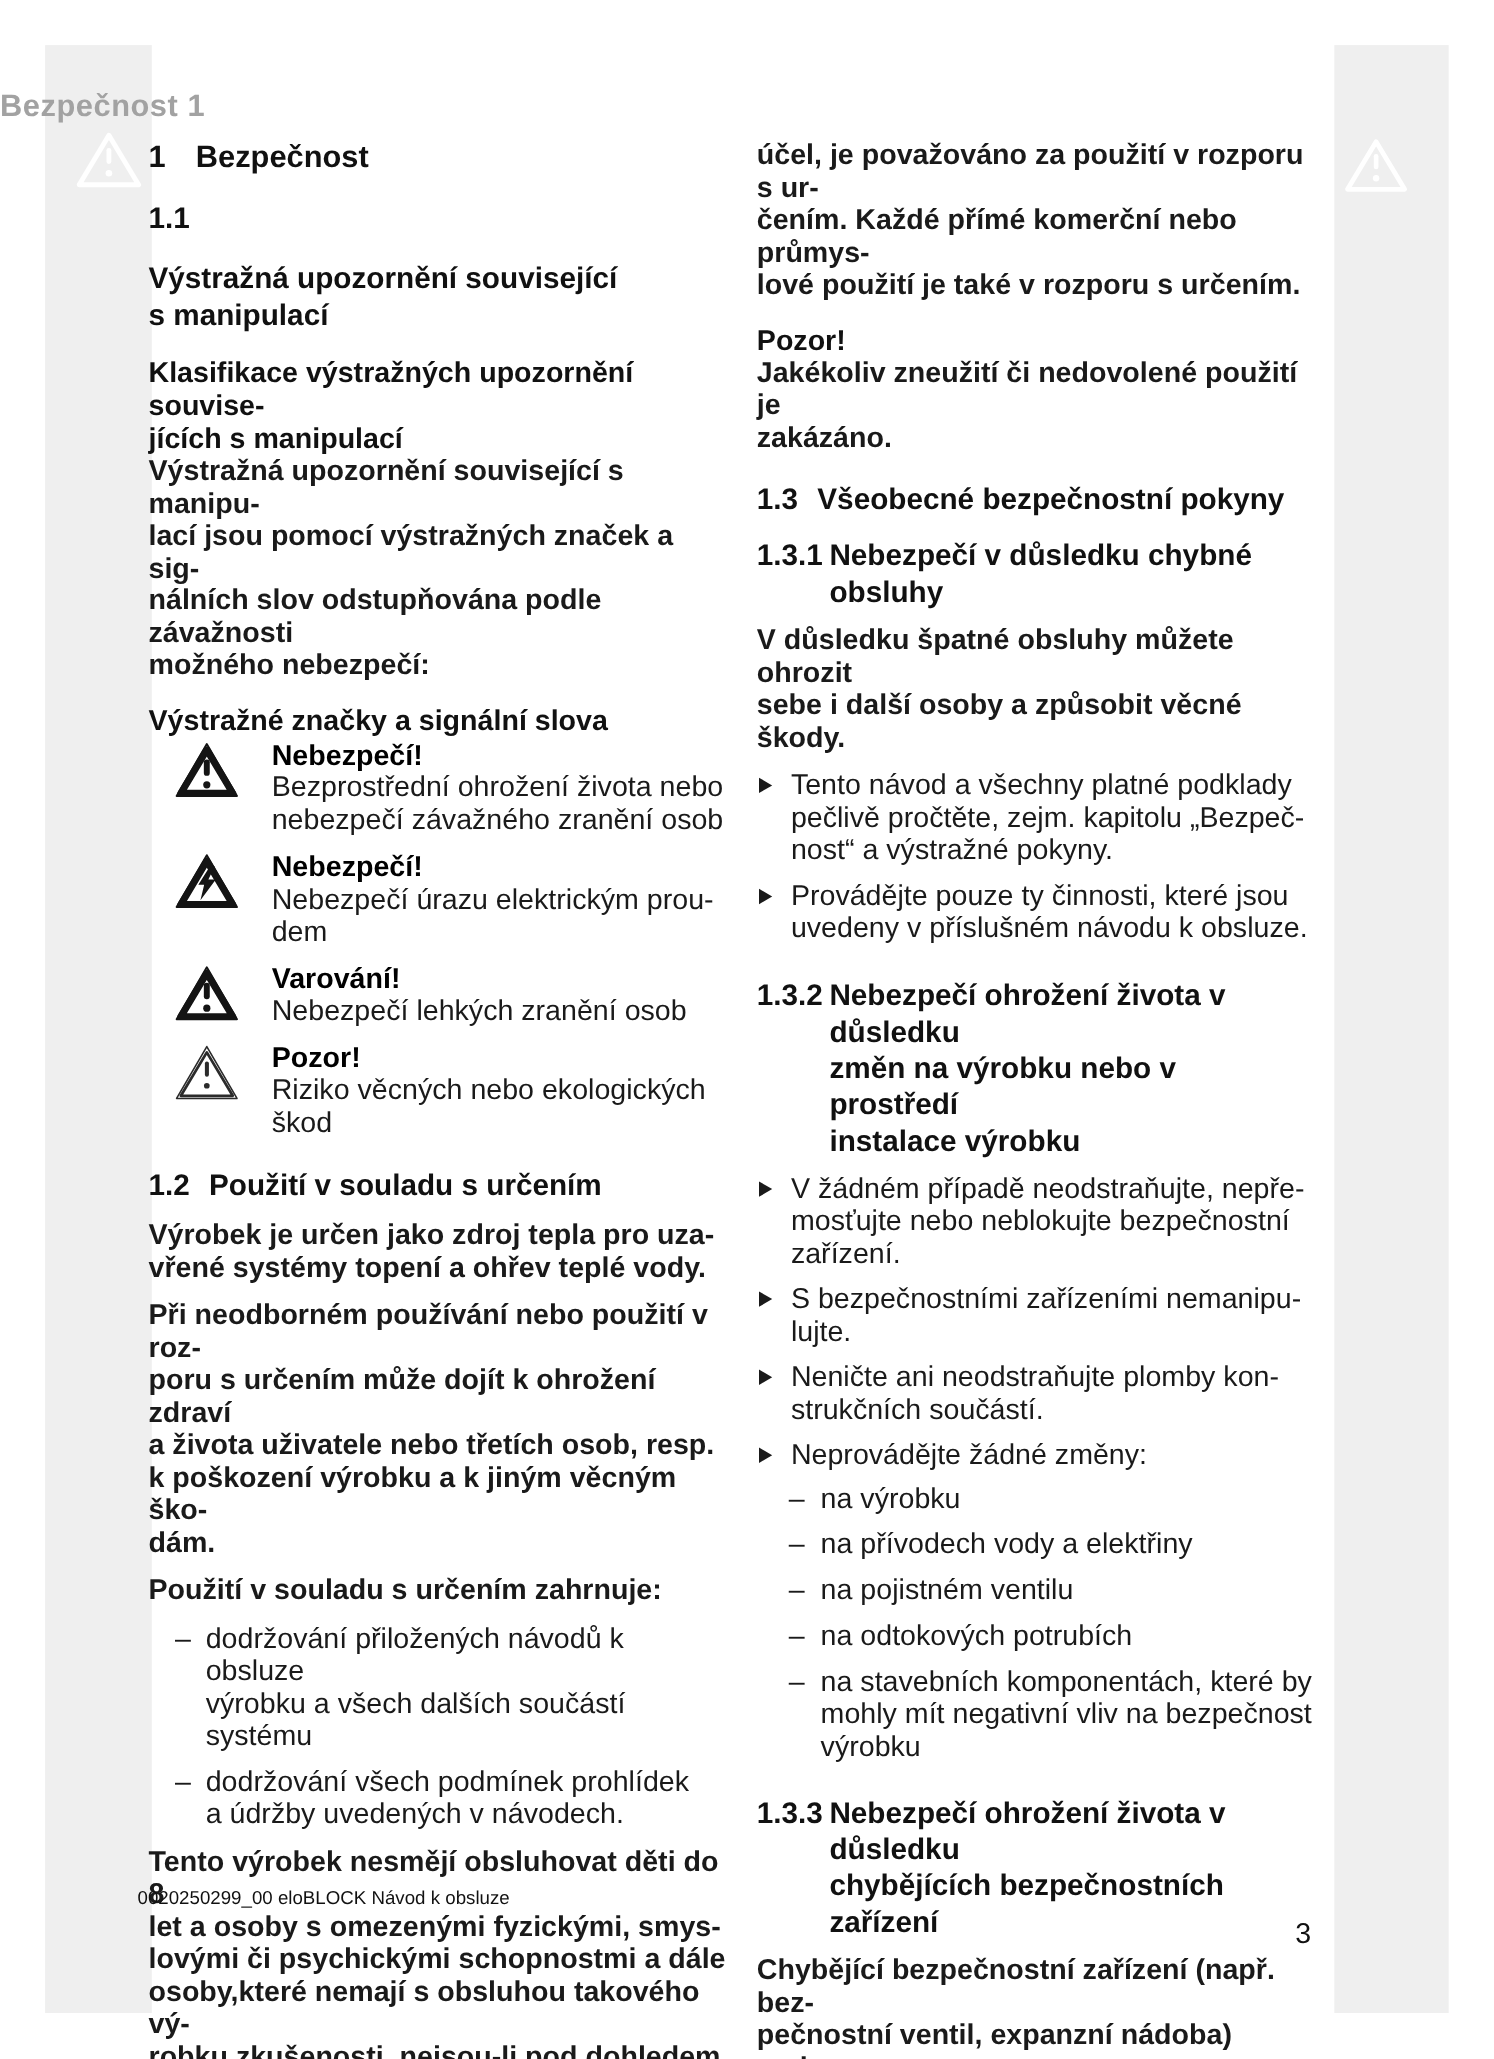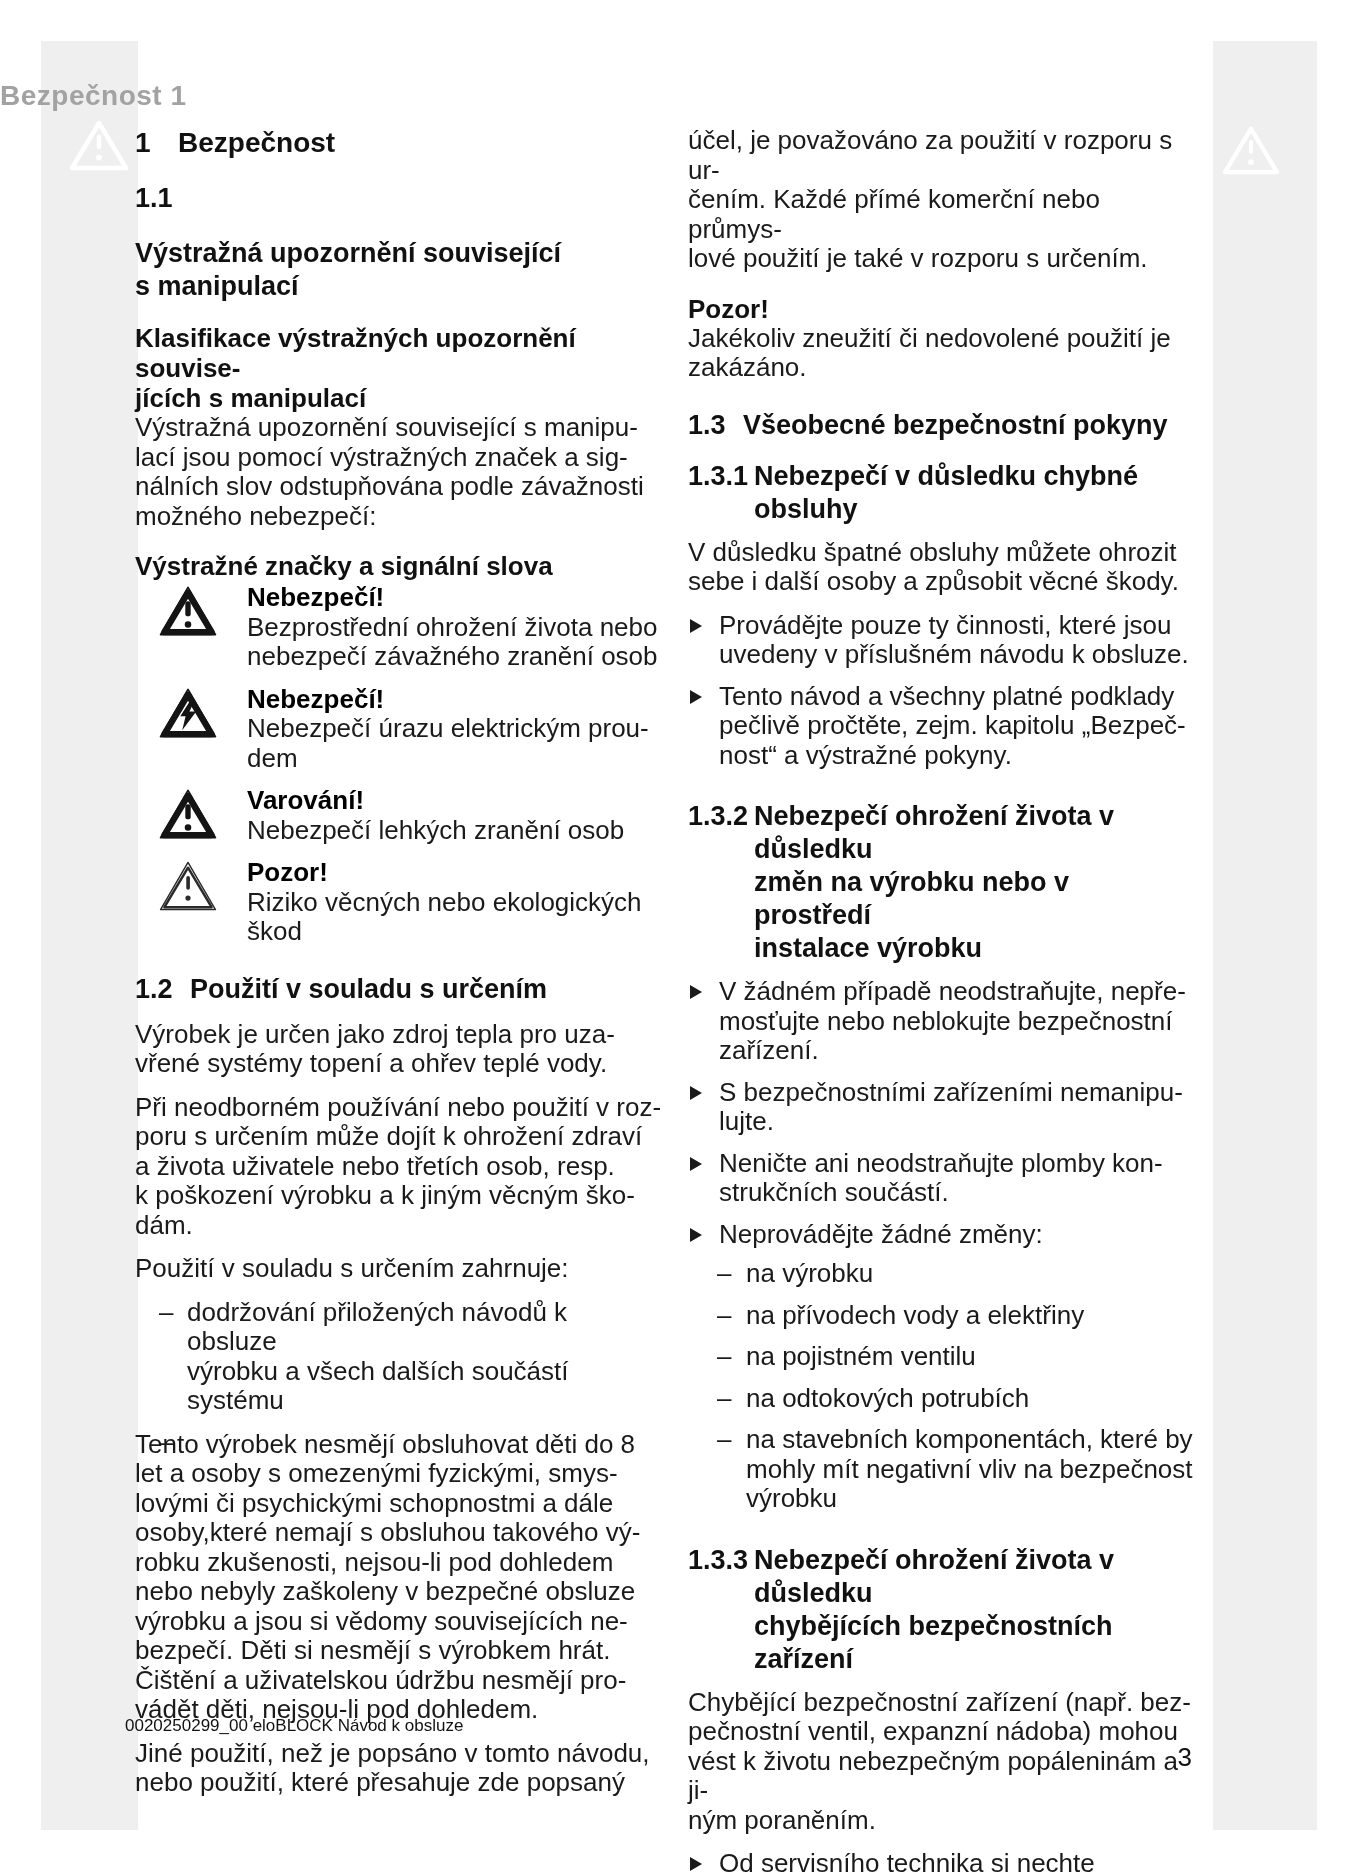--- a/index.html
+++ b/index.html
@@ -23,21 +23,21 @@
     text-align:left;
     font-size:28px;font-weight:bold;color:#a2a2a2;
     letter-spacing:0.5px;
   }
 
   .col{position:absolute;top:126px;}
   .col-left{left:135px;width:528px;}
   .col-right{left:688px;width:505px;}
 
   .pre{white-space:pre-line;}
-  p.body{font-size:26px;line-height:29.5px;margin:0 0 14px 0;}
+  p.body{font-size:26px;line-height:29.5px;margin:0 0 14px 0;font-weight:bold;}
   .bold-head{font-size:26px;line-height:30px;font-weight:bold;color:#111;margin:20px 0 2px 0;}
   .bold-head.tight{margin-bottom:0;}
   p.after-tight{margin-top:0;}
 
   h1.h1,h2.h2,h3.h3{display:flex;margin:0;color:#111;font-weight:bold;}
   h1.h1{font-size:28px;line-height:34px;margin-bottom:22px;}
   h2.h2{font-size:27px;line-height:33px;margin:26px 0 14px 0;}
   h3.h3{font-size:27px;line-height:33px;margin:18px 0 12px 0;justify-content:center;}
   h3.h3.sp{margin-top:30px;}
   h1.h1 .num{flex:0 0 43px;}
@@ -194,20 +194,22 @@
     <p class="body pre">Použití v souladu s určením zahrnuje:</p>
 
     <ul class="blist dash-l">
       <li>
         <span class="dash">–</span>
         <span class="pre">dodržování přiložených návodů k obsluze
 výrobku a všech dalších součástí systému</span>
       </li>
       <li>
         <span class="dash">–</span>
+        <span class="pre">dodržování všech podmínek prohlídek
+a údržby uvedených v návodech.</span>
       </li>
     </ul>
 
     <p class="body pre">Tento výrobek nesmějí obsluhovat děti do 8
 let a osoby s omezenými fyzickými, smys-
 lovými či psychickými schopnostmi a dále
 osoby,které nemají s obsluhou takového vý-
 robku zkušenosti, nejsou-li pod dohledem
 nebo nebyly zaškoleny v bezpečné obsluze
 výrobku a jsou si vědomy souvisejících ne-
@@ -238,28 +240,28 @@
       <span class="h-text pre">Nebezpečí v důsledku chybné
 obsluhy</span>
     </h3>
 
     <p class="body pre">V důsledku špatné obsluhy můžete ohrozit
 sebe i další osoby a způsobit věcné škody.</p>
 
     <ul class="blist arrow-l">
       <li>
         <span class="arrow-bullet"></span>
-        <span class="pre">Provádějte pouze ty činnosti, které jsou
-uvedeny v příslušném návodu k obsluze.</span>
-      </li>
-      <li>
-        <span class="arrow-bullet"></span>
         <span class="pre">Tento návod a všechny platné podklady
 pečlivě pročtěte, zejm. kapitolu „Bezpeč-
 nost“ a výstražné pokyny.</span>
+      </li>
+      <li>
+        <span class="arrow-bullet"></span>
+        <span class="pre">Provádějte pouze ty činnosti, které jsou
+uvedeny v příslušném návodu k obsluze.</span>
       </li>
     </ul>
 
     <h3 class="h3 sp">
       <span class="num">1.3.2</span>
       <span class="h-text pre">Nebezpečí ohrožení života v důsledku
 změn na výrobku nebo v prostředí
 instalace výrobku</span>
     </h3>
 

